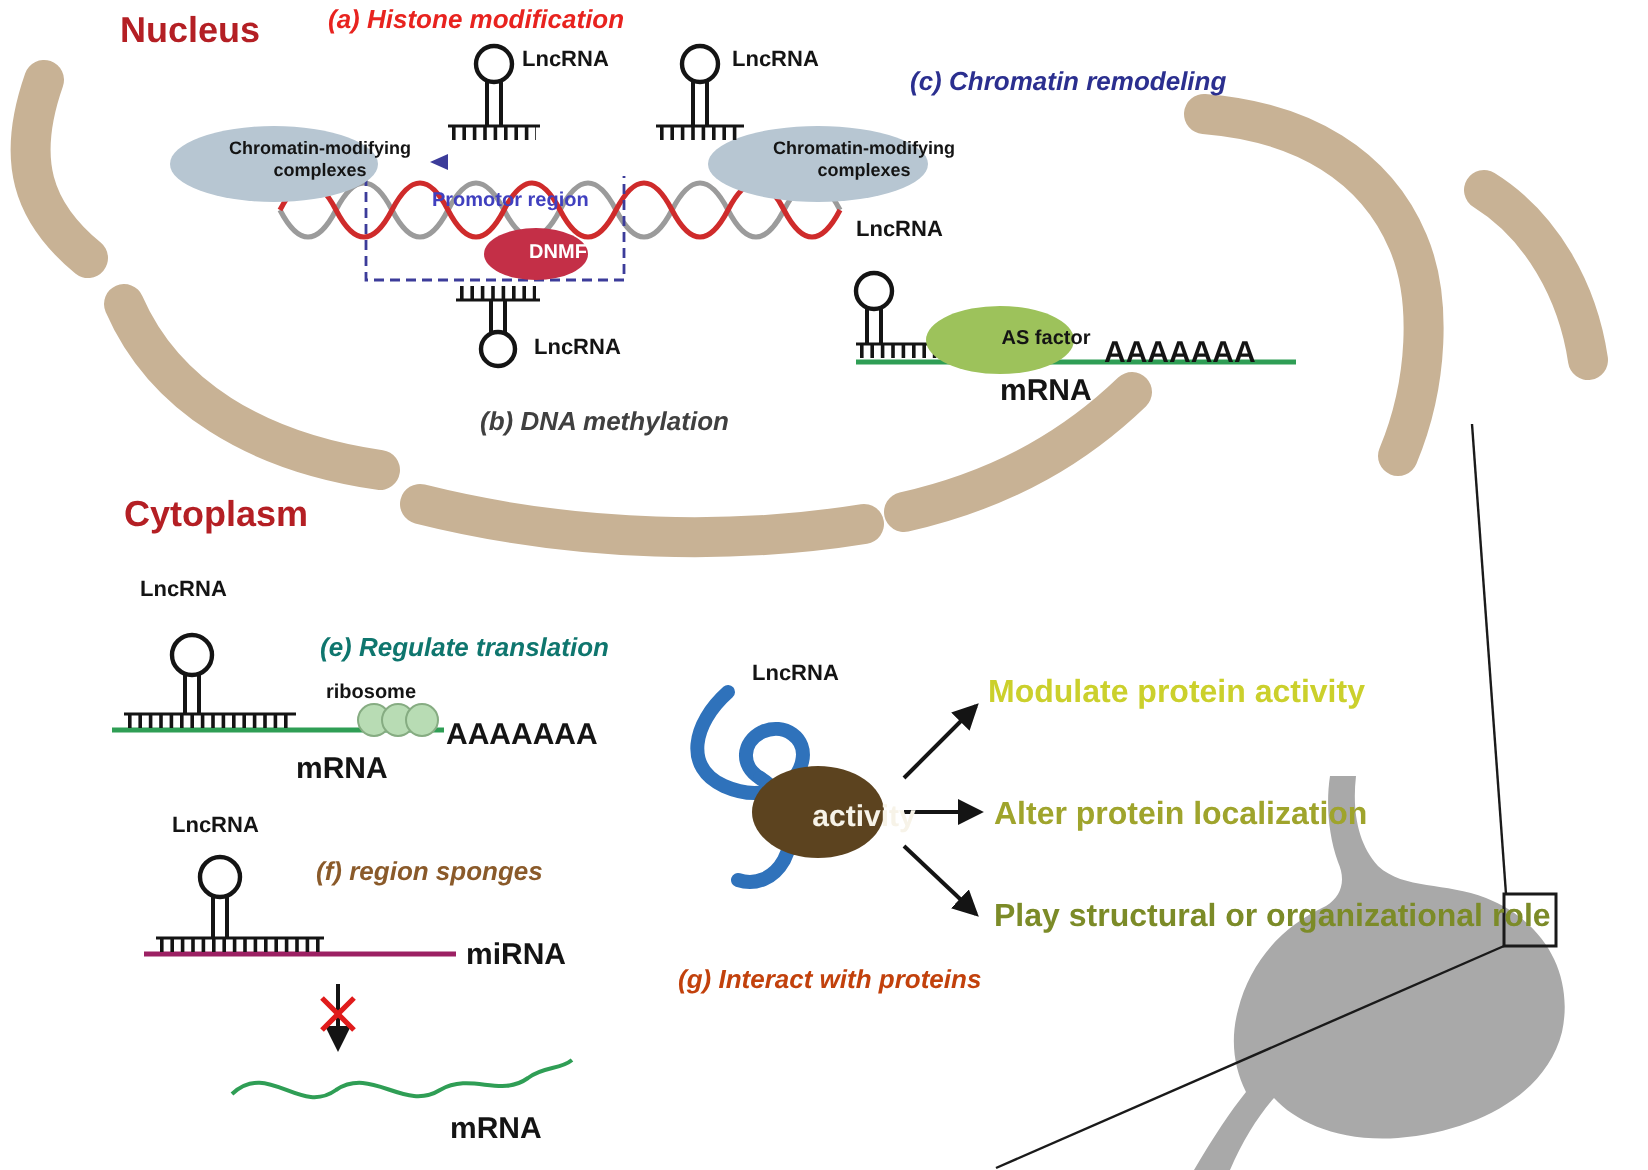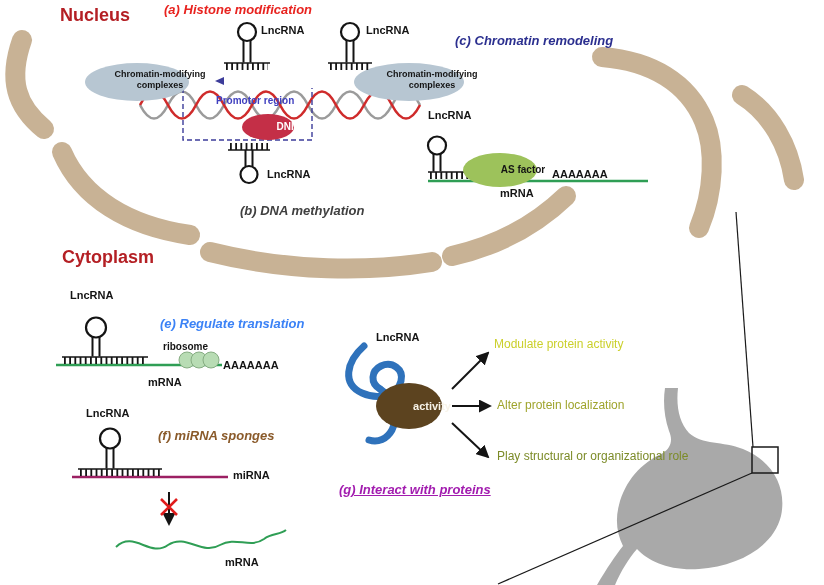--- a/index.html
+++ b/index.html
@@ -6,25 +6,25 @@
   html,body { background:#ffffff; }
   #canvas {
     position:relative; width:824px; height:585px; background:#ffffff;
     overflow:hidden; font-family:"Liberation Sans", sans-serif;
   }
   #bg { position:absolute; left:0; top:0; }
   .t { position:absolute; white-space:nowrap; line-height:1.15; color:#141414; }
   .title { font-size:18px; font-weight:bold; }
   .sec { font-size:13px; font-weight:bold; font-style:italic;margin-left:12px; }
   .lnc { font-size:11px; font-weight:bold; }
-  .sm { font-size:11px; font-weight:bold; }
+  .sm { font-size:15px; font-weight:bold; }
   .tiny { font-size:10px; font-weight:600; }
   .xs { font-size:9px; font-weight:bold; text-align:center; }
   .ell { text-align:center;margin-left:23px; }
-  .fn { font-size:12px; font-weight:400; }
+  .fn { font-size:16px; font-weight:700; }
   .prom { font-size:10px; font-weight:bold; }
 </style>
 </head>
 <body>
 
 <div id="canvas">
 
   <svg id="bg" width="824" height="585" viewBox="0 0 824 585">
     <defs>
       <marker id="ah" viewBox="0 0 10 10" refX="8.5" refY="5" markerWidth="6.5" markerHeight="6.5" orient="auto">
@@ -127,39 +127,39 @@
     <rect x="752" y="447" width="26" height="26" fill="none" stroke="#1a1a1a" stroke-width="1.5"></rect>
     <line x1="736" y1="212" x2="753" y2="447" stroke="#1a1a1a" stroke-width="1.2"></line>
     <line x1="498" y1="584" x2="752" y2="473" stroke="#1a1a1a" stroke-width="1.2"></line>
   </svg>
 
   <div class="t title" style="left: 60px; top: 5px; color: rgb(180, 31, 36);">Nucleus</div>
   <div class="t sec" style="left: 152px; top: 3px; color: rgb(232, 35, 31);">(a) Histone modification</div>
   <div class="t sec" style="left: 443px; top: 34px; color: rgb(43, 47, 143);">(c) Chromatin remodeling</div>
   <div class="t sec" style="left: 228px; top: 204px; color: #404040; text-align: center;">(b) DNA methylation</div>
   <div class="t title" style="left: 62px; top: 247px; color: rgb(180, 31, 36);">Cytoplasm</div>
-  <div class="t sec" style="left: 148px; top: 317px; color: #3b82f6;">(e) Regulate translation</div>
-  <div class="t sec" style="left: 146px; top: 429px; color: rgb(138, 90, 42);">(f) miRNA sponges</div>
-  <div class="t sec" style="left: 327px; top: 483px; color: #a21caf; text-decoration: underline;">(g) Interact with proteins</div>
+  <div class="t sec" style="left: 148px; top: 317px; color: #0f766e;">(e) Regulate translation</div>
+  <div class="t sec" style="left: 146px; top: 429px; color: rgb(138, 90, 42);">(f) region sponges</div>
+  <div class="t sec" style="left: 327px; top: 483px; color: #c2410c;">(g) Interact with proteins</div>
 
   <div class="t lnc" style="left:261px;top:24px">LncRNA</div>
   <div class="t lnc" style="left:366px;top:24px">LncRNA</div>
   <div class="t lnc" style="left:267px;top:168px">LncRNA</div>
   <div class="t lnc" style="left:428px;top:109px">LncRNA</div>
   <div class="t lnc" style="left:70px;top:289px">LncRNA</div>
   <div class="t lnc" style="left:86px;top:407px">LncRNA</div>
   <div class="t lnc" style="left:376px;top:331px">LncRNA</div>
 
   <div class="t xs ell" style="left:85px;top:69px;width:104px">Chromatin-modifying</div>
   <div class="t xs ell" style="left:85px;top:80px;width:104px">complexes</div>
   <div class="t xs ell" style="left:355px;top:69px;width:108px">Chromatin-modifying</div>
   <div class="t xs ell" style="left:355px;top:80px;width:108px">complexes</div>
 
   <div class="t prom" style="left: 216px; top: 75px; color: rgb(64, 64, 191); margin-top: 20px;">Promotor region</div>
-  <div class="t tiny ell" style="left:244px;top:121px;width:48px;color:#ffffff;font-weight:bold">DNMF</div>
+  <div class="t tiny ell" style="left:232px;top:121px;width:48px;color:#ffffff;font-weight:bold">DNMF</div>
 
   <div class="t tiny ell" style="left:470px;top:164px;width:60px">AS factor</div>
   <div class="t sm" style="left:500px;top:187px">mRNA</div>
   <div class="t sm" style="left:552px;top:168px">AAAAAAA</div>
 
   <div class="t tiny" style="left:163px;top:341px">ribosome</div>
   <div class="t sm" style="left:148px;top:376px">mRNA</div>
   <div class="t sm" style="left:223px;top:359px">AAAAAAA</div>
 
   <div class="t sm" style="left:233px;top:469px">miRNA</div>

